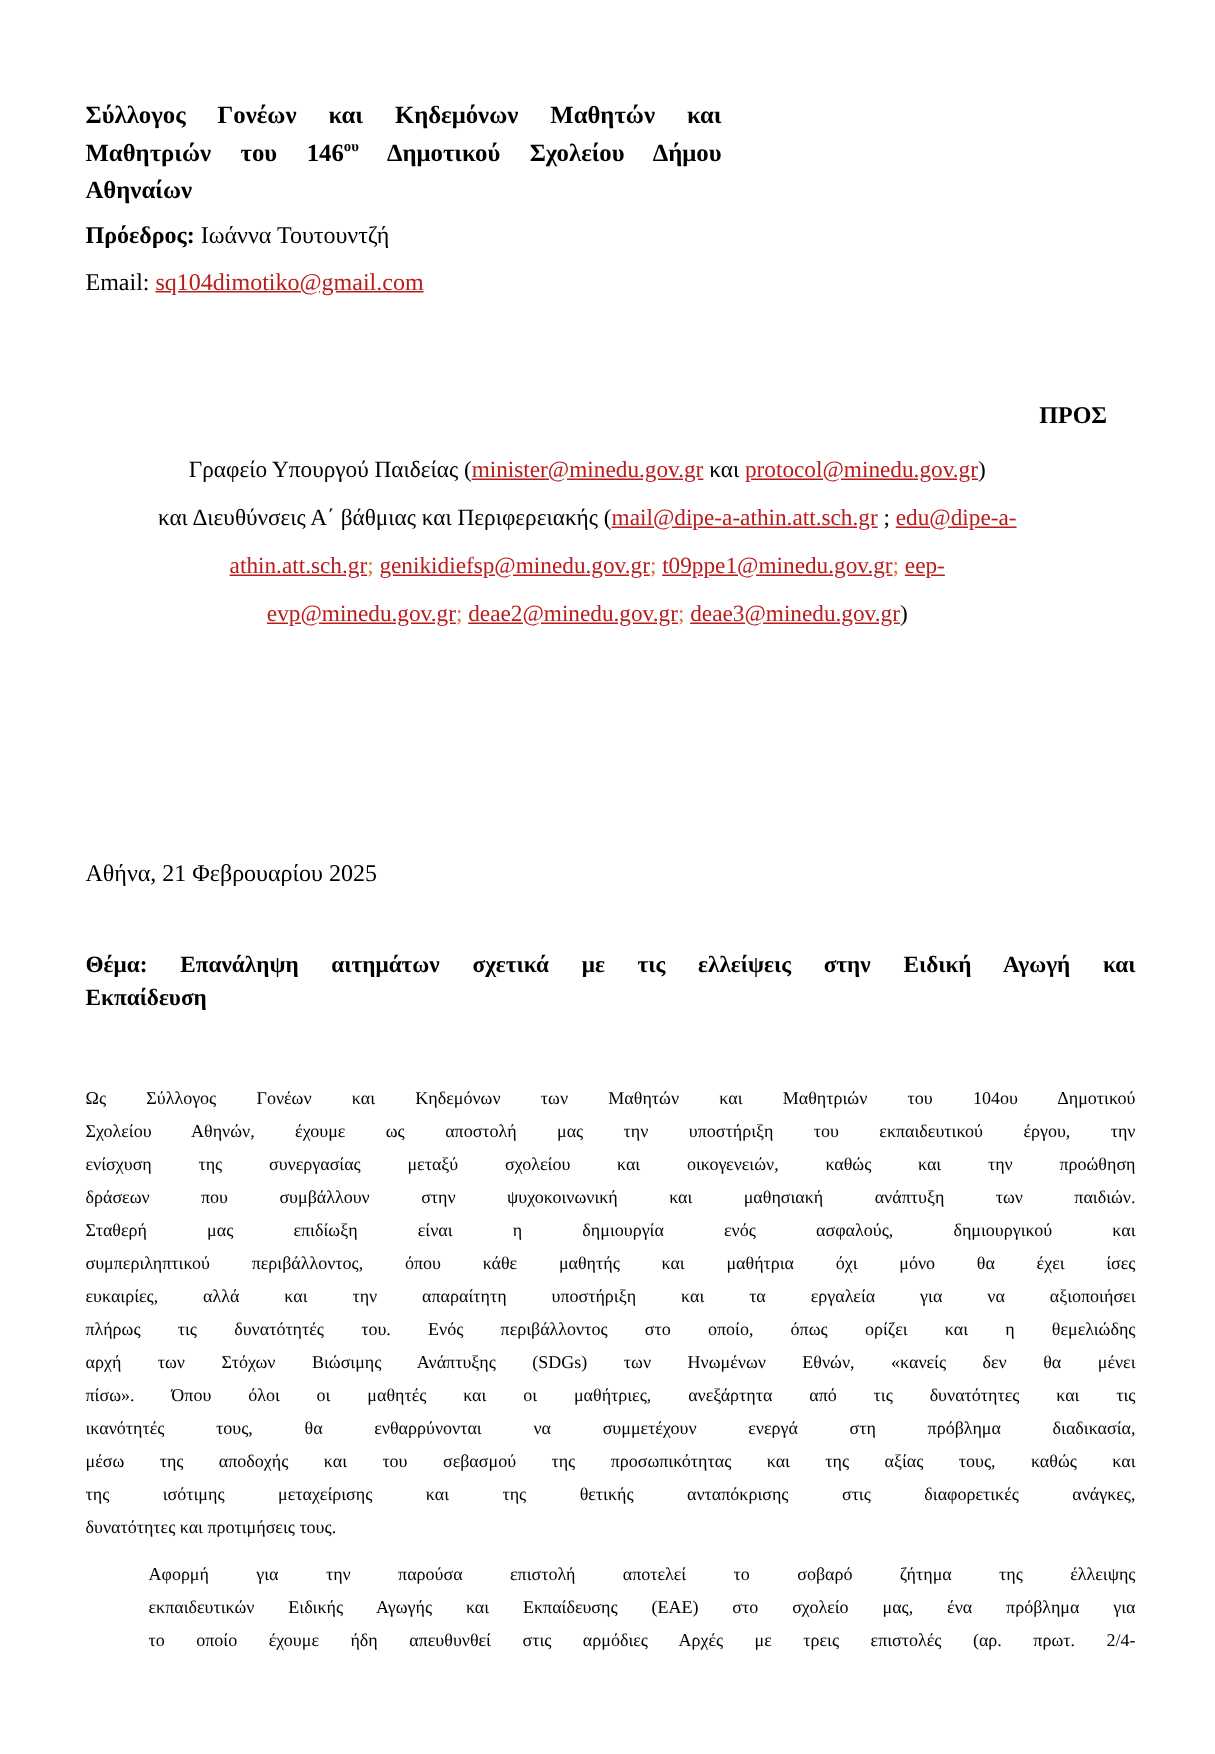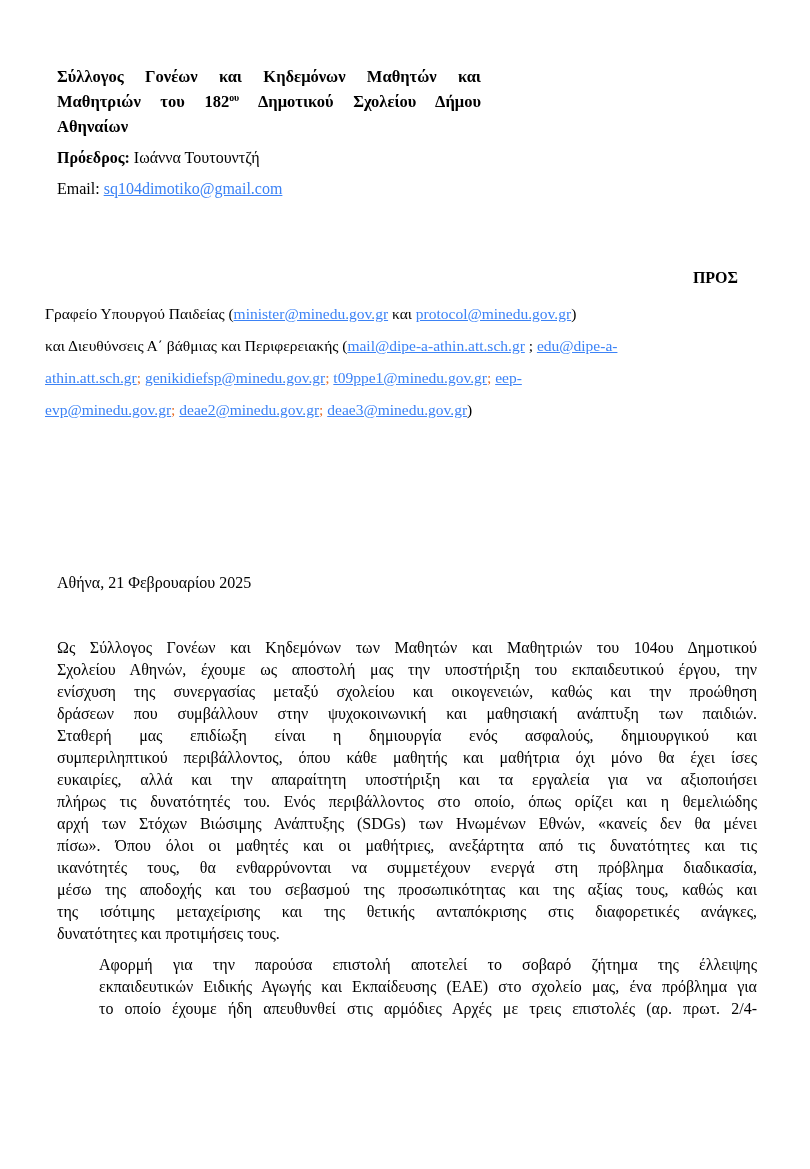--- a/index.html
+++ b/index.html
@@ -31,47 +31,47 @@
     text-align: right;
     padding-right: 19px;
     font-weight: 700;
     font-size: 16px;
     line-height: 25px;
   }
   .address-block {
     margin-top: 8px;
     margin-left: -12px;
     padding-right: 19px;
-    text-align: left;
+    text-align: center;
     font-size: 15.5px;
     line-height: 32px;
   }
 
   .dateline { margin-top: 146px; font-size: 16px; line-height: 21px; }
 
   .subject { margin-top: 40px; font-weight: 700; font-size: 15.5px; line-height: 22px; }
 
-  .para { font-size: 16px; line-height: 22px; }
+  .para { font-size: 12px; line-height: 22px; }
   .p1 { margin-top: 44px; }
   .p2 { margin-top: 9px; margin-left: 42px; }
 
   sup { font-size: 0.6em; line-height: 0; }
   strong { font-weight: 700; }
-  a.lnk { color: #3b82f6; text-decoration: underline; cursor: pointer; }
+  a.lnk { color: #b91c1c; text-decoration: underline; cursor: pointer; }
   .sep { color: #E8702A; }
 </style>
 </head>
 <body>
 
 <div class="page">
   <div class="content">
 
     <div class="sender-name">
         <div class="jl"><span>Σύλλογος Γονέων και Κηδεμόνων Μαθητών και</span></div>
-        <div class="jl"><span>Μαθητριών του 182</span><sup>ου</sup><span> Δημοτικού Σχολείου Δήμου</span></div>
+        <div class="jl"><span>Μαθητριών του 146</span><sup>ου</sup><span> Δημοτικού Σχολείου Δήμου</span></div>
         <div><span>Αθηναίων</span></div>
       </div>
 
     <div class="sender-line">
         <div><strong>Πρόεδρος:</strong><span> Ιωάννα Τουτουντζή</span></div>
       </div>
 
     <div class="sender-line">
         <div><span>Email: </span><a href="#" class="lnk">sq104dimotiko@gmail.com</a></div>
       </div>
@@ -80,20 +80,24 @@
 
     <div class="address-block">
         <div><span>Γραφείο Υπουργού Παιδείας (</span><a href="#" class="lnk">minister@minedu.gov.gr</a><span> και </span><a href="#" class="lnk">protocol@minedu.gov.gr</a><span>)</span></div>
         <div><span>και Διευθύνσεις Α΄ βάθμιας και Περιφερειακής (</span><a href="#" class="lnk">mail@dipe-a-athin.att.sch.gr</a><span> ; </span><a href="#" class="lnk">edu@dipe-a-</a></div>
         <div><a href="#" class="lnk">athin.att.sch.gr</a><span class="sep">;</span><span> </span><a href="#" class="lnk">genikidiefsp@minedu.gov.gr</a><span class="sep">;</span><span> </span><a href="#" class="lnk">t09ppe1@minedu.gov.gr</a><span class="sep">;</span><span> </span><a href="#" class="lnk">eep-</a></div>
         <div><a href="#" class="lnk">evp@minedu.gov.gr</a><span class="sep">;</span><span> </span><a href="#" class="lnk">deae2@minedu.gov.gr</a><span class="sep">;</span><span> </span><a href="#" class="lnk">deae3@minedu.gov.gr</a><span>)</span></div>
       </div>
 
     <div class="dateline">Αθήνα, 21 Φεβρουαρίου 2025</div>
 
+    <div class="subject">
+        <div class="jl">Θέμα: Επανάληψη αιτημάτων σχετικά με τις ελλείψεις στην Ειδική Αγωγή και</div>
+        <div>Εκπαίδευση</div>
+      </div>
 
     <div class="para p1">
         <div class="jl">Ως Σύλλογος Γονέων και Κηδεμόνων των Μαθητών και Μαθητριών του 104ου Δημοτικού</div>
         <div class="jl">Σχολείου Αθηνών, έχουμε ως αποστολή μας την υποστήριξη του εκπαιδευτικού έργου, την</div>
         <div class="jl">ενίσχυση της συνεργασίας μεταξύ σχολείου και οικογενειών, καθώς και την προώθηση</div>
         <div class="jl">δράσεων που συμβάλλουν στην ψυχοκοινωνική και μαθησιακή ανάπτυξη των παιδιών.</div>
         <div class="jl">Σταθερή μας επιδίωξη είναι η δημιουργία ενός ασφαλούς, δημιουργικού και</div>
         <div class="jl">συμπεριληπτικού περιβάλλοντος, όπου κάθε μαθητής και μαθήτρια όχι μόνο θα έχει ίσες</div>
         <div class="jl">ευκαιρίες, αλλά και την απαραίτητη υποστήριξη και τα εργαλεία για να αξιοποιήσει</div>
         <div class="jl">πλήρως τις δυνατότητές του. Ενός περιβάλλοντος στο οποίο, όπως ορίζει και η θεμελιώδης</div>

